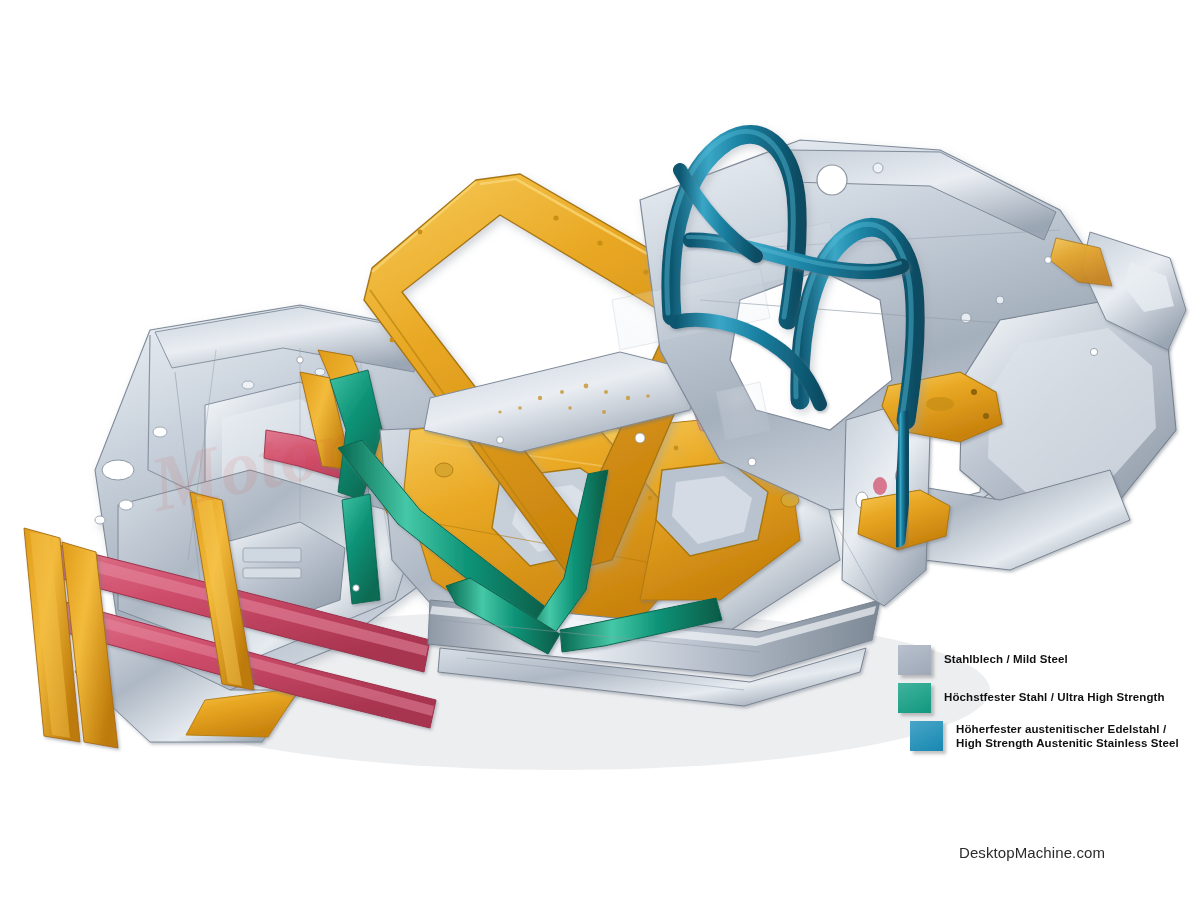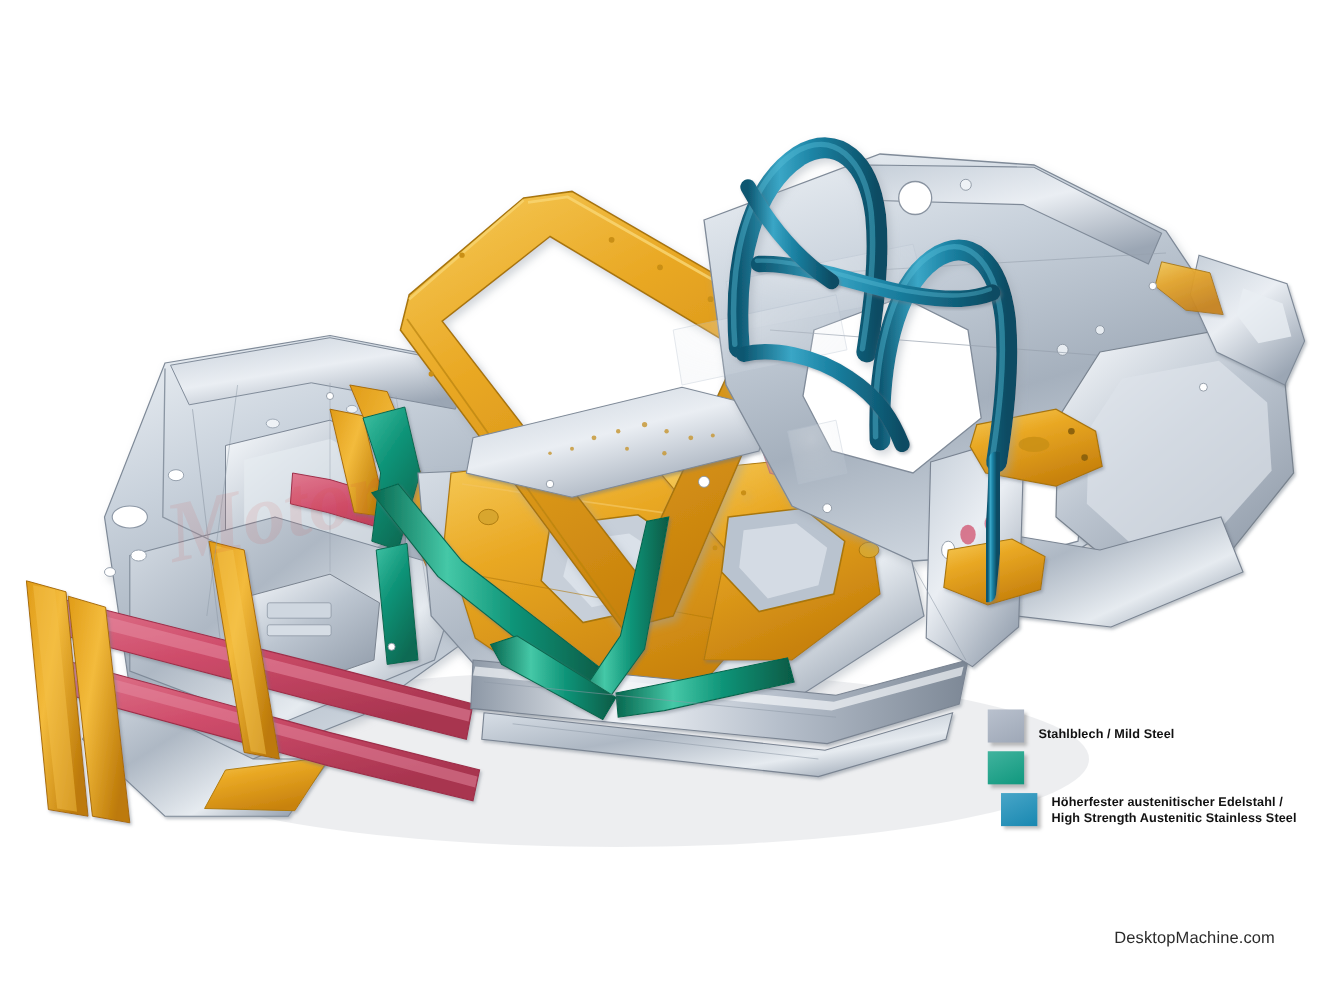--- a/index.html
+++ b/index.html
@@ -13,21 +13,21 @@
 
   
   #artwork{position:absolute;left:0;top:0;width:1200px;height:900px;}
   #artwork svg{display:block;width:1200px;height:900px;}
 
   
   #legend{
     position:absolute;left:898px;top:645px;width:300px;
   }
   .leg-row{
-    display:flex;align-items:flex-end;
+    display:flex;align-items:flex-start;
     margin-bottom:8px;
   }
   .leg-row:last-child{margin-bottom:0;padding-left:12px;}
   .leg-sw{
     width:33px;height:30px;flex:0 0 33px;margin-right:13px;
     box-shadow:3px 3px 3px rgba(120,120,120,.45);
     position:relative;
   }
   .leg-sw::after{
     content:"";position:absolute;inset:0;
@@ -35,21 +35,21 @@
   }
   .leg-txt{
     font-size:11.5px;font-weight:bold;color:#111;
     line-height:13.5px;padding-top:8px;letter-spacing:.1px;
     white-space:pre-line;
   }
   .leg-row.two .leg-txt{padding-top:2px;}
 
   
   #watermark{
-    position:absolute;left:1013px;top:844px;
+    position:absolute;left:959px;top:844px;
     font-size:15px;color:#2b2b2b;letter-spacing:.1px;
     font-family:"Liberation Sans","DejaVu Sans",sans-serif;
   }
   #ghost-wm{
     position:absolute;left:150px;top:420px;
     font-size:78px;font-weight:bold;color:rgba(214,70,60,.10);
     transform:rotate(-12deg);pointer-events:none;user-select:none;
     font-family:"Liberation Serif","DejaVu Serif",serif;font-style:italic;
   }
 </style>
@@ -444,20 +444,21 @@
 
     <div class="leg-row">
       <span class="leg-sw" style="background:#a7b1c1"></span>
       <span class="leg-txt">Stahlblech / Mild Steel</span>
     </div>
 
 
 
     <div class="leg-row">
       <span class="leg-sw" style="background:#11a085"></span>
+      <span class="leg-txt">Höchstfester Stahl / Ultra High Strength</span>
     </div>
 
     <div class="leg-row two">
       <span class="leg-sw" style="background:#1a8fba"></span>
       <span class="leg-txt"><span>Höherfester austenitischer Edelstahl /</span><br><span>High Strength Austenitic Stainless Steel</span></span>
     </div>
 
   </div>
 
   <div id="watermark">DesktopMachine.com</div>

